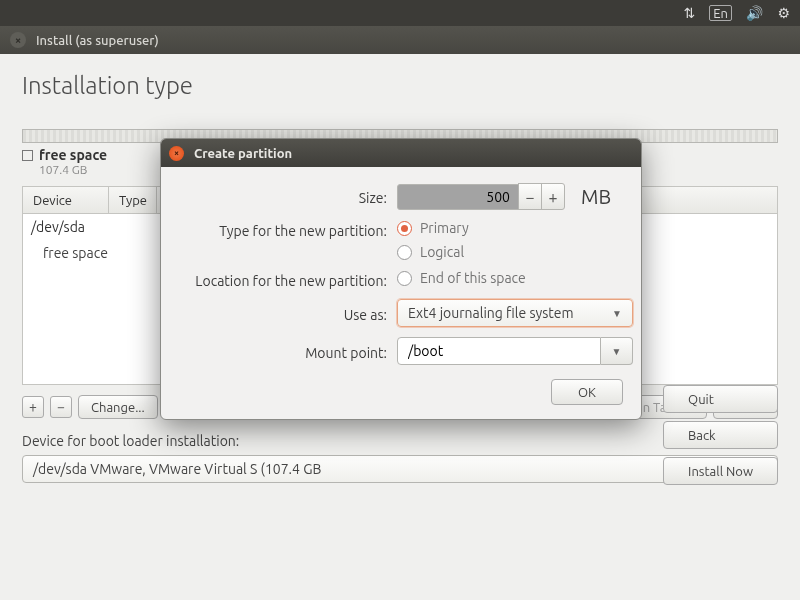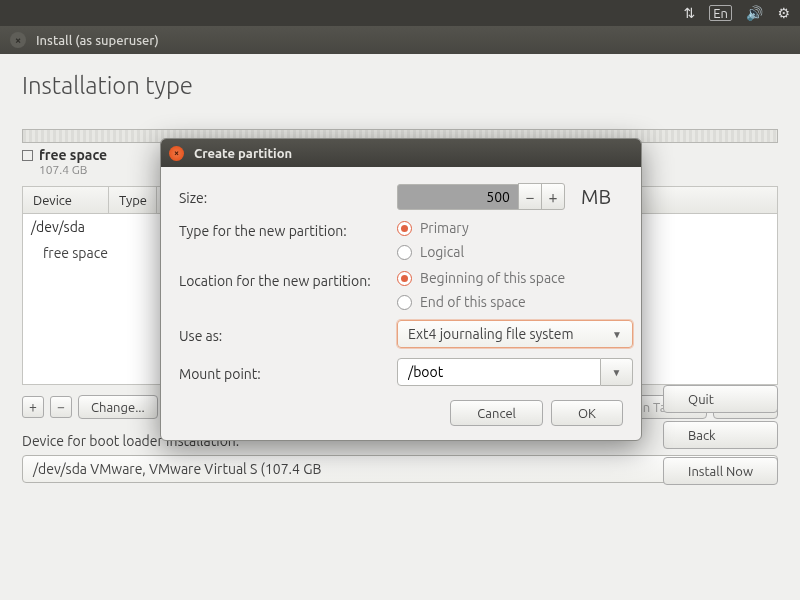--- a/index.html
+++ b/index.html
@@ -44,21 +44,21 @@
     .footer .btn { padding: 6px 24px; }
     
     
     .dialog { position: absolute; top: 138px; left: 160px; width: 482px; background: #f2f1f0; border: 1px solid #8a8a86; border-radius: 6px; box-shadow: 0 8px 30px rgba(0,0,0,0.45); overflow: hidden; }
     .dialog-titlebar { height: 28px; background: linear-gradient(#54534d, #3f3e3a); display: flex; align-items: center; padding-left: 8px; gap: 10px; }
     .dialog-titlebar .close-btn { width: 15px; height: 15px; border-radius: 50%; background: radial-gradient(#f07746, #e24912); display: flex; align-items: center; justify-content: center; color: #4c1a05; font-size: 9px; font-weight: bold; }
     .dialog-titlebar .title { color: #e8e7e3; font-size: 13px; font-weight: bold; }
     .dialog-body { padding: 16px 18px 14px 18px; }
     .form-row { display: flex; align-items: center; margin-bottom: 10px; }
     .form-row.tall { align-items: flex-start; }
-    .form-label { flex: 0 0 218px; padding-right: 10px; font-size: 14px; color: #3c3c3c; padding-top: 3px; }
+    .form-label { flex: 0 0 218px; text-align: right; padding-right: 10px; font-size: 14px; color: #3c3c3c; padding-top: 3px; }
     .form-field { flex: 1; }
     .size-input { width: 122px; padding: 4px 8px; border: 1px solid #b5b5b1; border-radius: 3px 0 0 3px; font-size: 14px; text-align: right; background: #a3a3a3; }
     .stepper { width: 24px; height: 27px; border: 1px solid #b5b5b1; background: linear-gradient(#fdfdfc, #e6e6e2); font-size: 16px; color: #555; display: inline-flex; align-items: center; justify-content: center; margin-left: -1px; cursor: pointer; }
     .stepper.plus { border-radius: 0 3px 3px 0; }
     .unit { margin-left: 16px; font-size: 20px; color: #3c3c3c; }
     .radio-group { display: flex; flex-direction: column; gap: 8px; }
     .radio-opt { display: flex; align-items: center; gap: 8px; font-size: 14px; color: #737373; }
     .radio { width: 15px; height: 15px; border-radius: 50%; border: 1px solid #999; background: #fff; display: flex; align-items: center; justify-content: center; }
     .radio.checked { border-color: #e16443; }
     .radio.checked::after { content: ""; width: 7px; height: 7px; border-radius: 50%; background: #e16443; }
@@ -159,24 +159,20 @@
           <span class="radio"></span>
           <span>Logical</span>
         </label>
       </div>
     </div>
 
     <div class="form-row tall">
       <div class="form-label">Location for the new partition:</div>
       <div class="form-field radio-group">
         <label class="radio-opt">
-          <span class="radio checked"></span>
-          <span>Beginning of this space</span>
-        </label>
-        <label class="radio-opt">
           <span class="radio"></span>
           <span>End of this space</span>
         </label>
       </div>
     </div>
 
     <div class="form-row">
       <div class="form-label">Use as:</div>
       <div class="form-field">
         <div class="select accent">
@@ -192,17 +188,16 @@
         <div class="combo">
           <input value="/boot" style="">
           <div class="drop">
               <span class="caret">▼</span>
             </div>
         </div>
       </div>
     </div>
 
     <div class="dialog-actions">
-      <div class="btn">Cancel</div>
       <div class="btn">OK</div>
     </div>
   </div>
 </div>
 
 </body></html>

